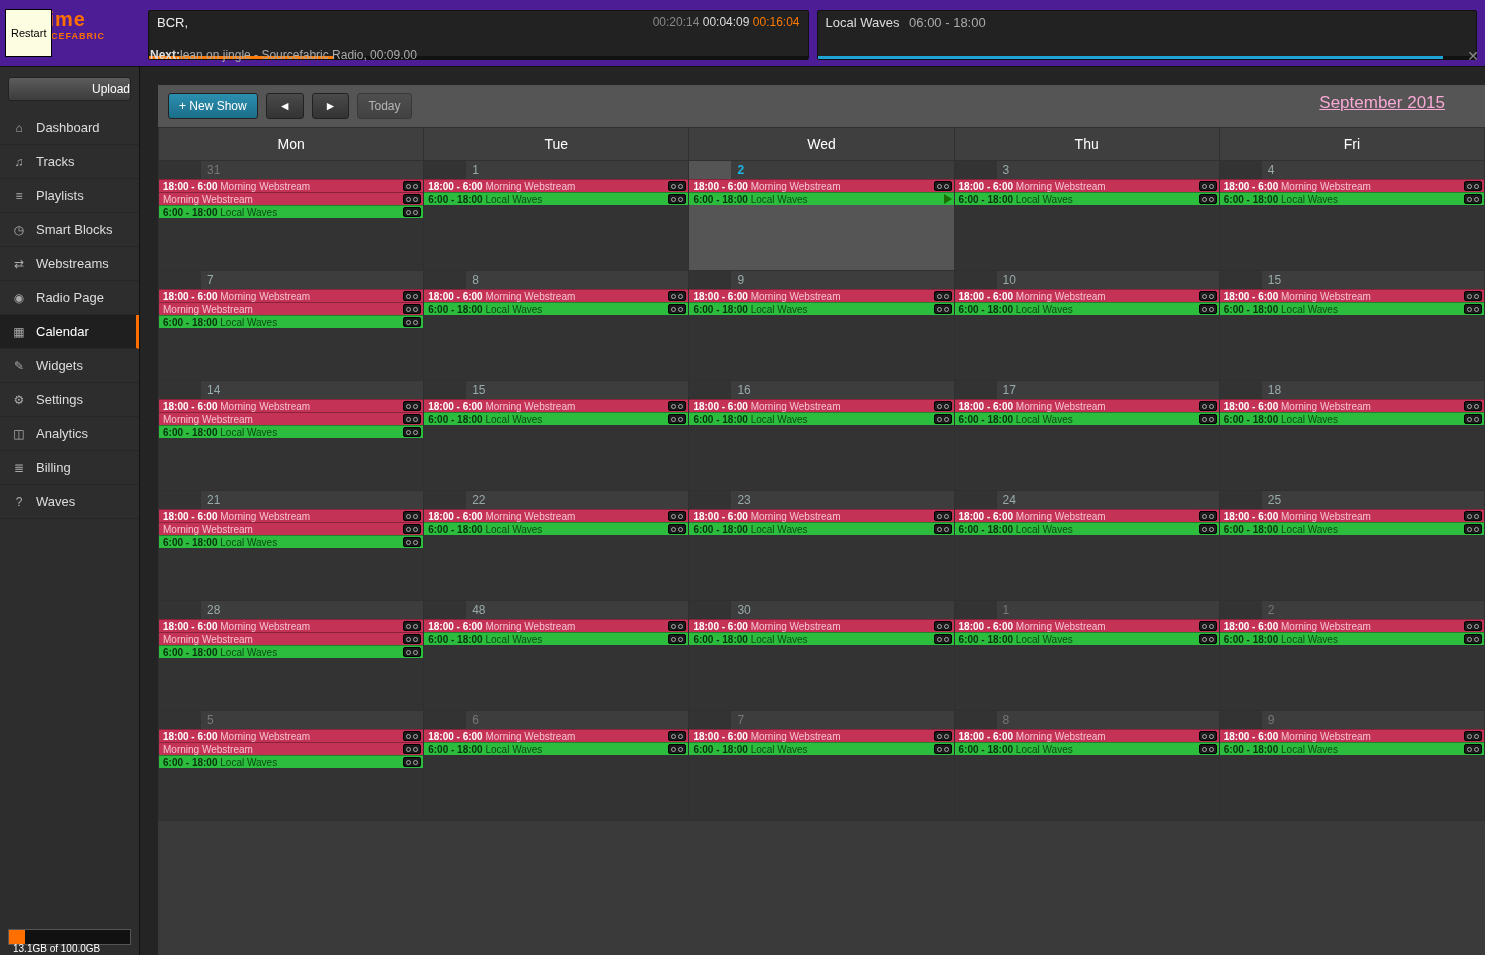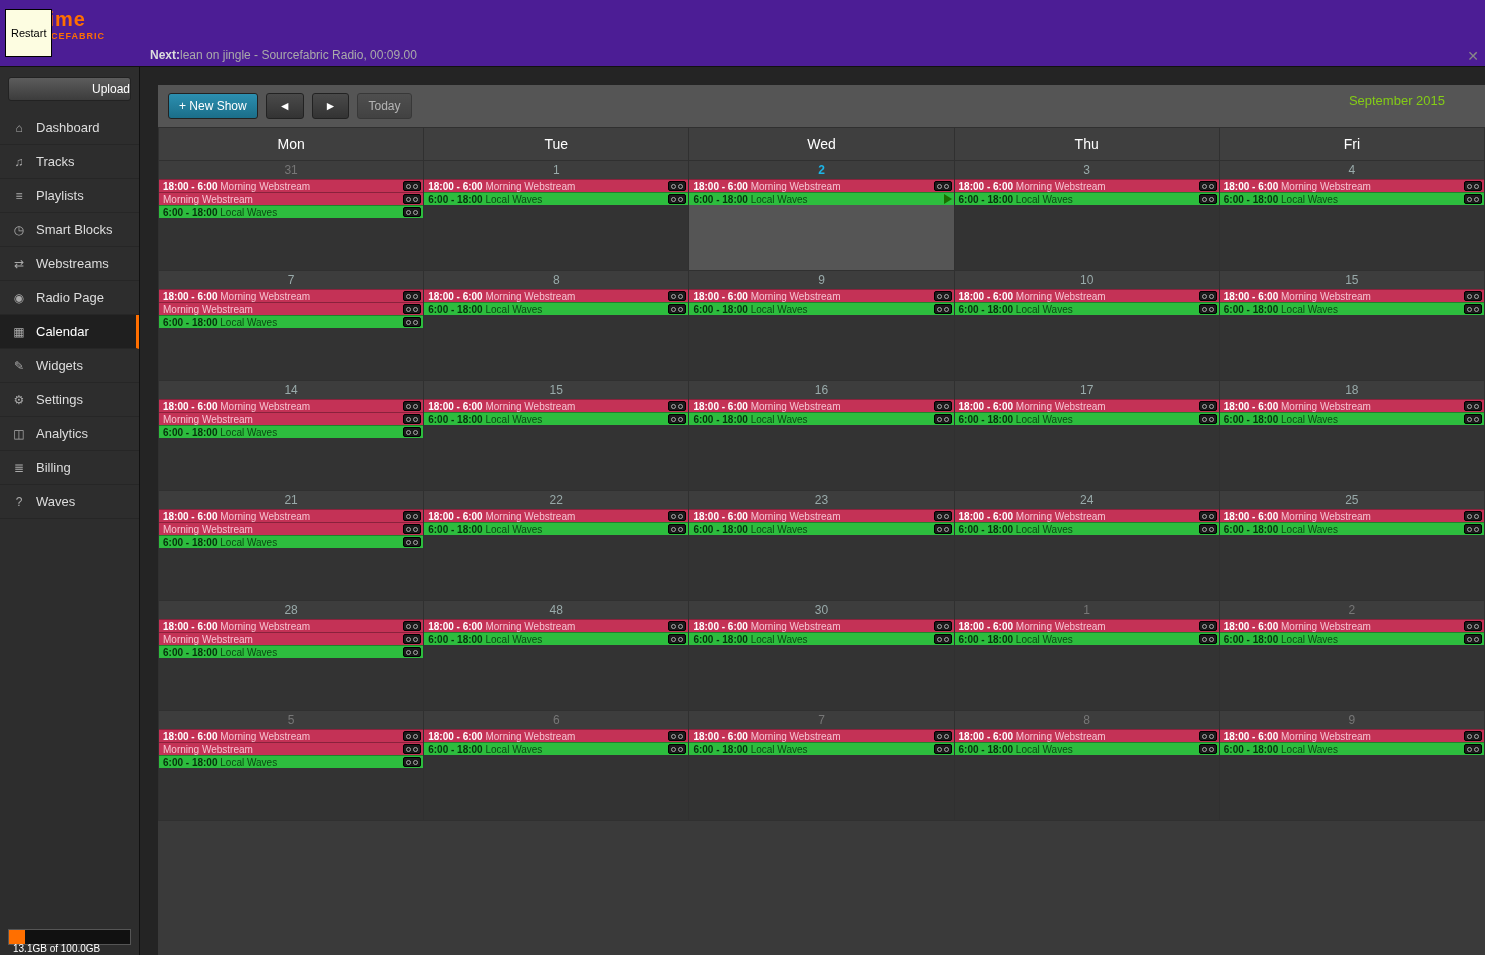--- a/index.html
+++ b/index.html
@@ -31,26 +31,26 @@
   .storage{ position:absolute; bottom:10px; left:8px; right:8px; height:16px; background:#111; border:1px solid #555; font-size:10px; color:#fff; line-height:14px; }
   .storage .fill{ height:100%; background:#ff6f00; width:13%; }
   .storage span{ position:absolute; left:4px; top:12px; }
   .main { position:absolute; top:67px; left:140px; right:0; bottom:0; background:#242424; padding:18px 0 0 18px; }
   .panel { background:#3a3a3a; height:100%; overflow:hidden; position:relative;}
   .toolbar{ background:#555; height:42px; display:flex; align-items:center; gap:8px; padding:0 10px; }
   .btn{ border:1px solid #222; padding:5px 10px; border-radius:3px; font-size:12px; color:#fff; cursor:pointer; background:linear-gradient(#4a4a4a,#333);}
   .btn.primary{ background:linear-gradient(#2c8fb0,#1b6e89);}
   .btn.icon{ padding:5px 12px;}
   .btn.disabled{ opacity:.55; cursor:default;}
-  .cal-title{ position:absolute; right:40px; top:8px; color:#84cc16; font-size:13px;}
+  .cal-title{ position:absolute; right:40px; top:8px; color:#f9a8d4; font-size:17px;text-decoration:underline;}
   .caltable{ width:100%; border-collapse:collapse; table-layout:fixed;}
   .caltable th{ background:#3f3f3f; color:#fff; font-weight:normal; font-size:14px; padding:8px 0; border:1px solid #303030;}
   .caltable td{ border:1px solid #303030; height:110px; vertical-align:top; background:#333; position:relative; padding:0;}
   .caltable td.today{ background:#555;}
-  .daynum{ text-align:center; padding:2px 6px; font-size:12px; color:#9aa; background:#3d3d3d;}
+  .daynum{ text-align:left; padding:2px 6px; font-size:12px; color:#9aa; background:#3d3d3d;margin-left:42px;}
   .daynum.today{ color:#1cb4e6; font-weight:bold;}
   .daynum.othermonth{ color:#777;}
   .evtwrap{ }
   .evt{ height:13px; font-size:10px; color:#fff; white-space:nowrap; overflow:hidden; padding:0 2px 0 4px; display:flex; align-items:center; position:relative; border-top:1px solid rgba(0,0,0,.3);}
   .evt.red{ background:#c43256; }
   .evt.red .t1{ font-weight:bold; color:#fff;}
   .evt.red .t2{ color:#f7c3d1;}
   .evt.green{ background:#2dbd3e; }
   .evt.green .t1{ font-weight:bold; color:#06320c;}
   .evt.green .t2{ color:#0a4a12;}
@@ -63,20 +63,42 @@
 </head>
 <body>
 
 <div class="tooltip">Restart</div>
 
 <div class="topbar">
   <div class="logo">
     <div class="t1">Airtime</div>
     <div class="t2">▶ <span>SOURCEFABRIC</span></div>
   </div>
+  <div class="nowplaying">
+    <div class="np-box">
+      <span class="np-title">BCR,</span>
+      <span class="np-times">
+        <span class="a">00:20:14</span>
+        <span class="b">00:04:09</span>
+        <span class="c">00:16:04</span>
+      </span>
+      <div class="np-bar">
+          <div class="fill" id="prog1" style="width: 28%;"></div>
+        </div>
+    </div>
+    <div class="np-box np-box2">
+      <span class="np-sched">
+        <span class="t">Local Waves</span>
+        <span>06:00 - 18:00</span>
+      </span>
+      <div class="np-bar">
+          <div class="fill" id="prog2" style="width: 95%;"></div>
+        </div>
+    </div>
+  </div>
   <div class="next-line">
     <b>Next:</b><span>lean on jingle - Sourcefabric Radio, 00:09.00</span>
   </div>
   <div class="close-x">✕</div>
 </div>
 
 <div class="sidebar">
   <div class="upload-btn">Upload</div>
   <ul class="nav" id="nav">
       <li>

